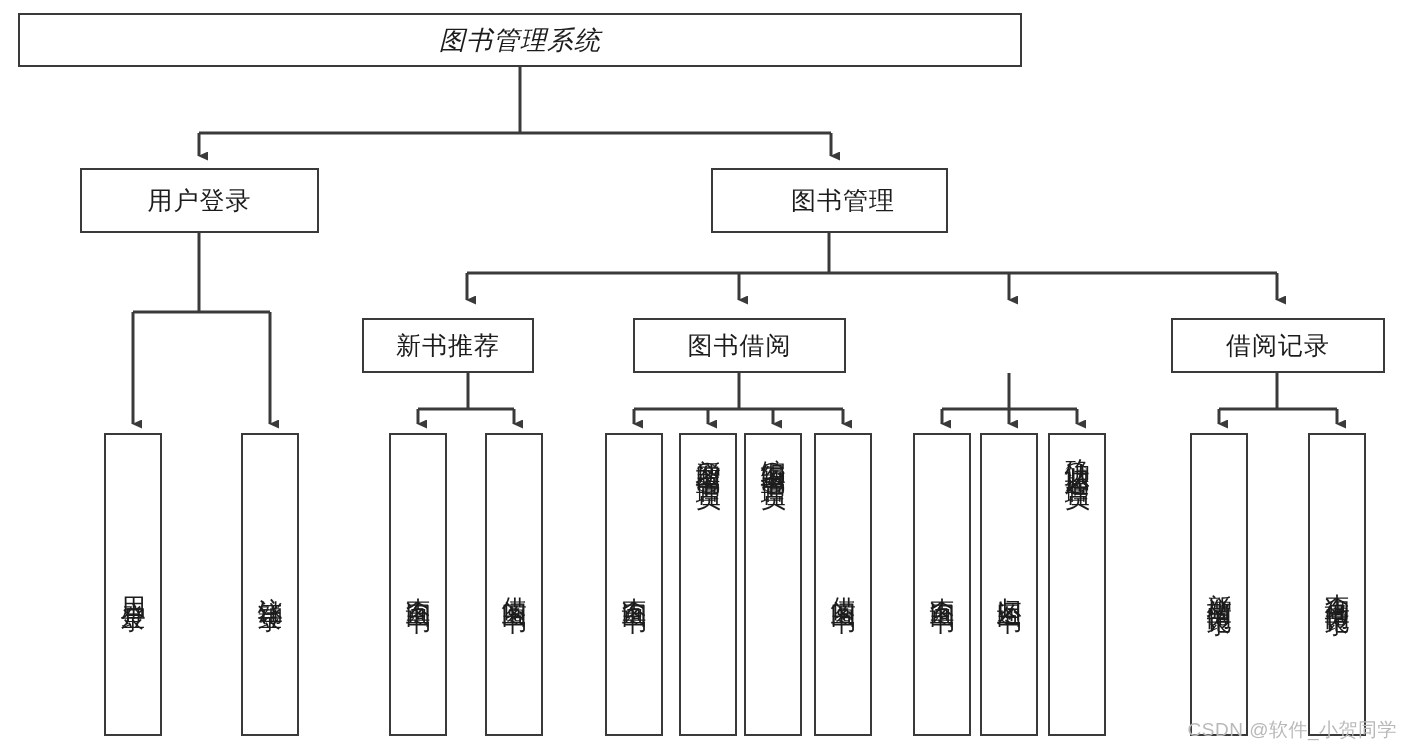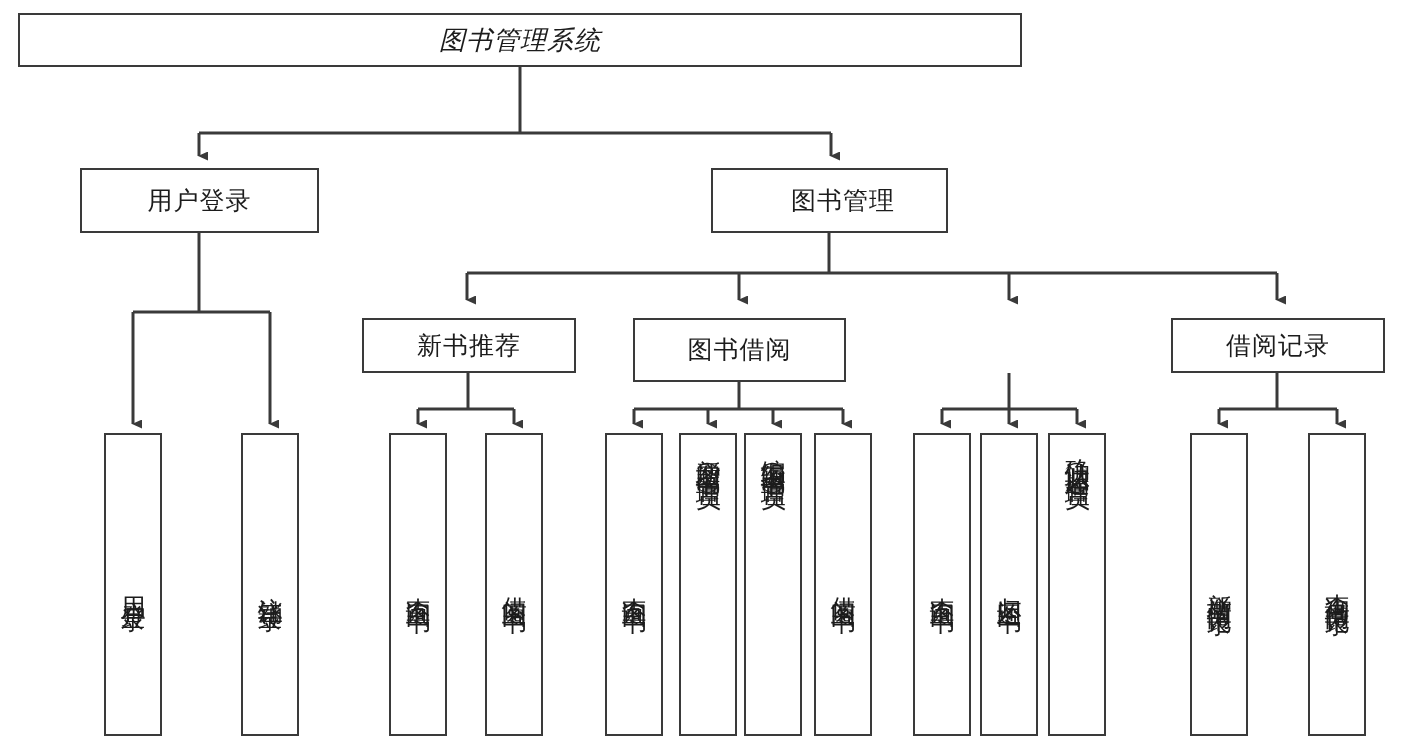--- a/index.html
+++ b/index.html
@@ -137,25 +137,25 @@
   </div>
 
   <div class="node horiz" style="left:80px; top:168px; width:239px; height:65px;">
     <span class="node-label">用户登录</span>
   </div>
 
   <div class="node horiz" style="left:711px; top:168px; width:237px; height:65px;padding-left:27px;">
     <span class="node-label">图书管理</span>
   </div>
 
-  <div class="node horiz" style="left:362px; top:318px; width:214px; height:55px;">
+  <div class="node horiz" style="left:362px; top:318px; width:172px; height:55px;">
     <span class="node-label">新书推荐</span>
   </div>
 
-  <div class="node horiz" style="left:633px; top:318px; width:213px; height:64px;align-items:center;">
+  <div class="node horiz" style="left:633px; top:318px; width:213px; height:55px;align-items:center;">
     <span class="node-label">图书借阅</span>
   </div>
 
 
   <div class="node horiz" style="left:1171px; top:318px; width:214px; height:55px;align-items:center;">
     <span class="node-label">借阅记录</span>
   </div>
 
   <div class="node vert centered" style="left:104px; top:433px; width:58px; height:303px;">
     <span class="node-label">用户登录</span>
@@ -202,14 +202,15 @@
   </div>
 
   <div class="node vert centered" style="left:1190px; top:433px; width:58px; height:303px;">
     <span class="node-label">新增借阅记录</span>
   </div>
 
   <div class="node vert centered" style="left:1308px; top:433px; width:58px; height:303px;">
     <span class="node-label">查询借阅记录</span>
   </div>
 
+  <div id="watermark">CSDN @软件_小贺同学</div>
 
 </div>
 
 </body></html>

